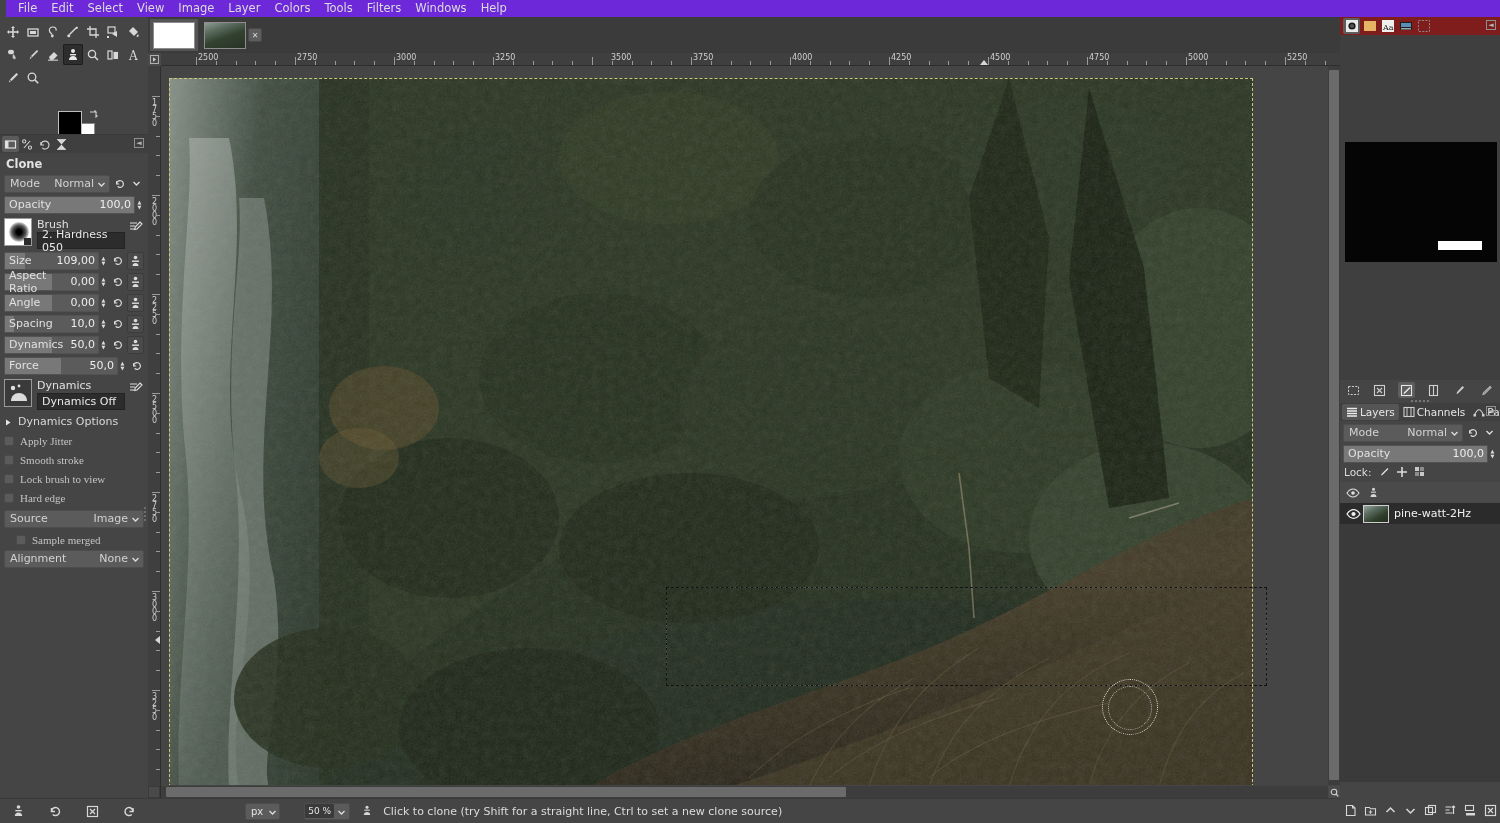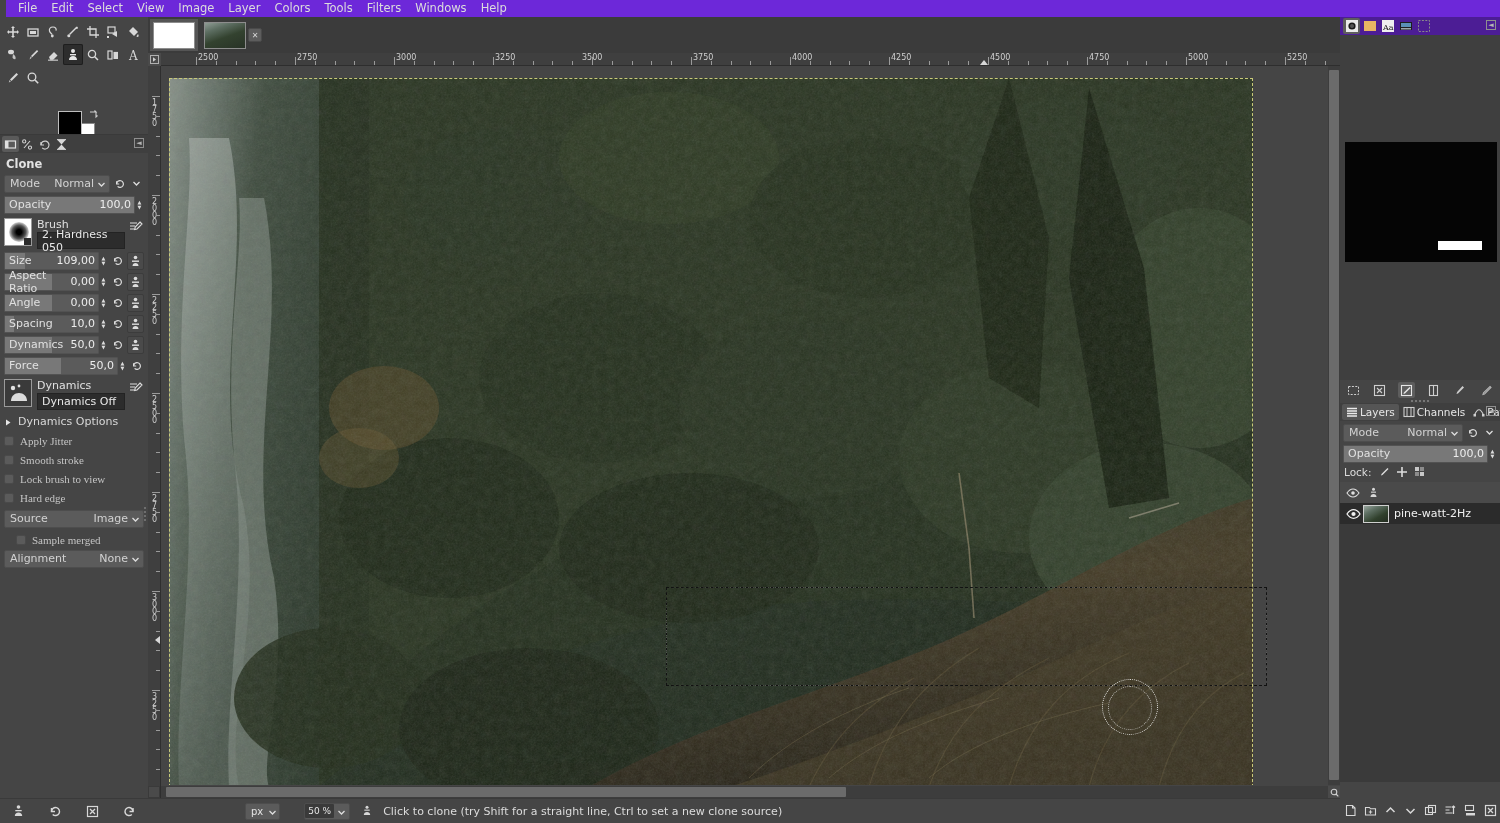--- a/index.html
+++ b/index.html
@@ -207,21 +207,21 @@
     height:17px; background:#5b5b5b; border:1px solid #4d4d4d; border-radius:2px;
     display:flex; align-items:center; margin-left:24px;
   }
   .zoombox .zt { font-size:9px; background:#3a3a3a; padding:2px 3px; color:#e4e4e4; border-radius:1px;}
   .statusmsg { font-size:11px; color:#dcdcdc; margin-left:9px; }
   .statusicon { width:14px; height:14px; margin-left:10px; display:flex; align-items:center; justify-content:center;}
 
   
   .rdock { position:absolute; left:1340px; top:17px; width:160px; height:806px; background:#454545; }
   .dockTabs {
-    height:18px; display:flex; align-items:center; padding-left:3px; background:#4c1d95; position:relative;
+    height:18px; display:flex; align-items:center; padding-left:3px; background:#7f1d1d; position:relative;
   }
   .dockTab { width:17px; height:16px; display:flex; align-items:center; justify-content:center; margin-right:1px; border-radius:2px;}
   .dockTab.sel { background:#5d5d5d; }
   .dockMenu { position:absolute; right:4px; top:3px; width:10px; height:10px; border:1px solid #8f8f8f;
     display:flex; align-items:center; justify-content:center; font-size:7px; color:#b5b5b5;}
   .brushpanel { position:absolute; left:0; top:18px; width:160px; height:345px; background:#3f3f3f; }
   .brushblack { position:absolute; left:5px; top:107px; width:152px; height:120px; background:#050505; }
   .whitebar { position:absolute; right:15px; bottom:12px; width:44px; height:9px; background:#fff; }
   .brushbtns {
     position:absolute; left:0; top:363px; width:160px; height:20px; background:#454545;
@@ -769,21 +769,21 @@
         <div class="rtick minor" style="left: 285.6px;"></div>
         <div class="rtick minor" style="left: 305.4px;"></div>
         <div class="rtick minor" style="left: 325.2px;"></div>
         <div class="rtick major" style="left: 345px;"></div>
         <div class="rlabel" style="left: 346px;">3250</div>
         <div class="rtick minor" style="left: 364.8px;"></div>
         <div class="rtick minor" style="left: 384.6px;"></div>
         <div class="rtick minor" style="left: 404.4px;"></div>
         <div class="rtick minor" style="left: 424.2px;"></div>
         <div class="rtick major" style="left: 444px;"></div>
-        <div class="rlabel" style="left: 433px;">3500</div>
+        <div class="rlabel" style="left: 462px;">3500</div>
         <div class="rtick minor" style="left: 463.8px;"></div>
         <div class="rtick minor" style="left: 483.6px;"></div>
         <div class="rtick minor" style="left: 503.4px;"></div>
         <div class="rtick minor" style="left: 523.2px;"></div>
         <div class="rtick major" style="left: 543px;"></div>
         <div class="rlabel" style="left: 544px;">3750</div>
         <div class="rtick minor" style="left: 562.8px;"></div>
         <div class="rtick minor" style="left: 582.6px;"></div>
         <div class="rtick minor" style="left: 602.4px;"></div>
         <div class="rtick minor" style="left: 622.2px;"></div>

